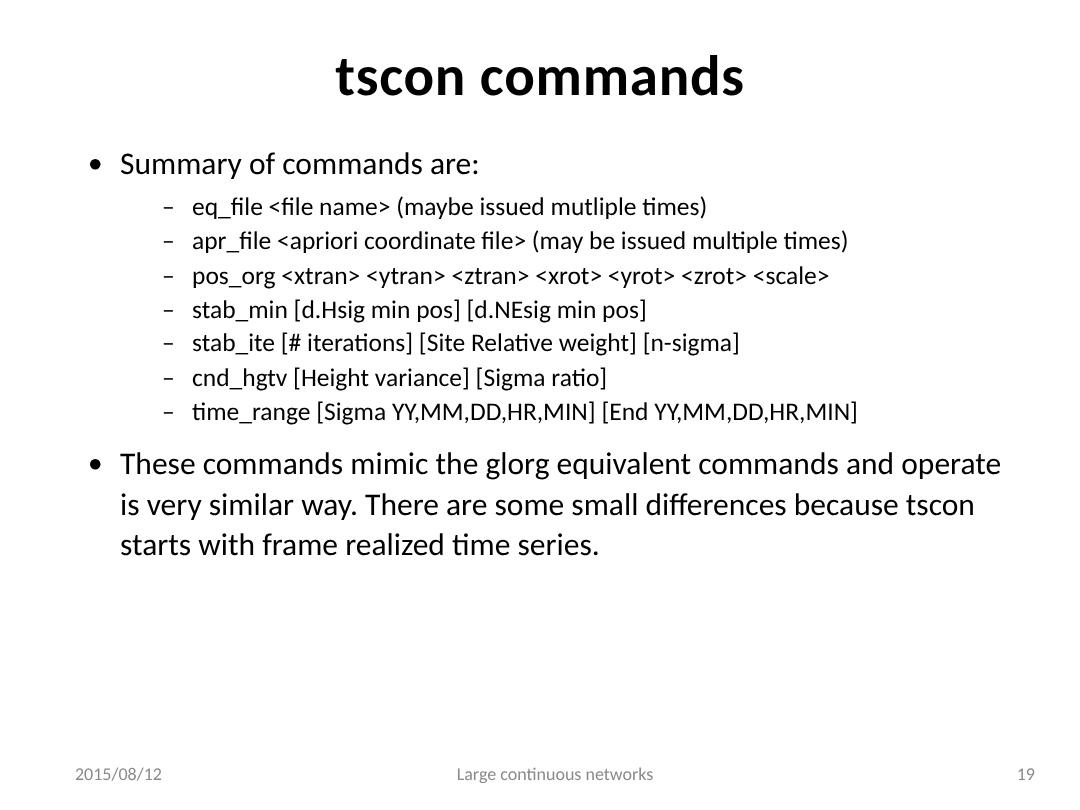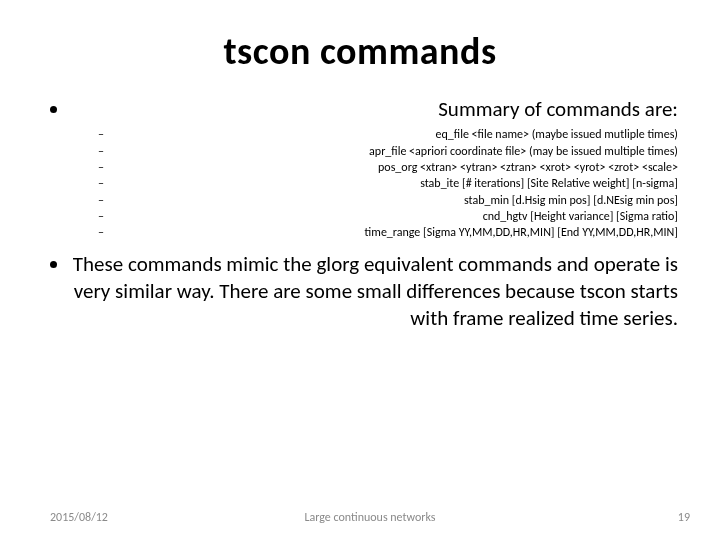--- a/index.html
+++ b/index.html
@@ -22,36 +22,35 @@
   }
   .title {
     text-align: center;
     font-size: 38px;
     font-weight: 700;
     margin: 4px 0 22px 0;
     letter-spacing: 0.5px;
   }
   ul.level1 {
     list-style: disc;
-    margin: 2px;
+    margin: 12px;
     padding-left: 28px;
-    text-align: right;
   }
   ul.level1 > li {
     font-size: 21px;
     line-height: 1.3;
     margin-bottom: 4px;
   }
   ul.level2 {
     list-style: none;
     margin: 4px 0 10px 0;
     padding-left: 28px;
   }
   ul.level2 > li {
-    font-size: 12px;
+    font-size: 17px;
     line-height: 1.28;
     margin-bottom: 1px;
     position: relative;
     padding-left: 20px;
   }
   ul.level2 > li::before {
     content: "–";
     position: absolute;
     left: 0;
     top: 0;
@@ -84,22 +83,22 @@
 
   <div class="title">tscon commands</div>
 
   <ul class="level1">
     <li>
       <span>Summary of commands are:</span>
       <ul class="level2">
         <li> eq_file &lt;file name&gt;  (maybe issued mutliple times)</li>
         <li>apr_file &lt;apriori coordinate file&gt; (may be issued multiple times)</li>
         <li>pos_org &lt;xtran&gt; &lt;ytran&gt; &lt;ztran&gt; &lt;xrot&gt; &lt;yrot&gt; &lt;zrot&gt; &lt;scale&gt;</li>
+        <li>stab_min [d.Hsig min pos] [d.NEsig min pos]</li>
         <li>stab_ite [# iterations] [Site Relative weight] [n-sigma]</li>
-        <li>stab_min [d.Hsig min pos] [d.NEsig min pos]</li>
         <li>cnd_hgtv [Height variance] [Sigma ratio]</li>
         <li>time_range [Sigma YY,MM,DD,HR,MIN] [End YY,MM,DD,HR,MIN]</li>
       </ul>
     </li>
     <li>These commands mimic the glorg equivalent commands and operate is very similar way.  There are some small differences because tscon starts with frame realized time series.</li>
   </ul>
 
   <div class="footer">
     <span>2015/08/12</span>
     <span class="center">Large continuous networks</span>

